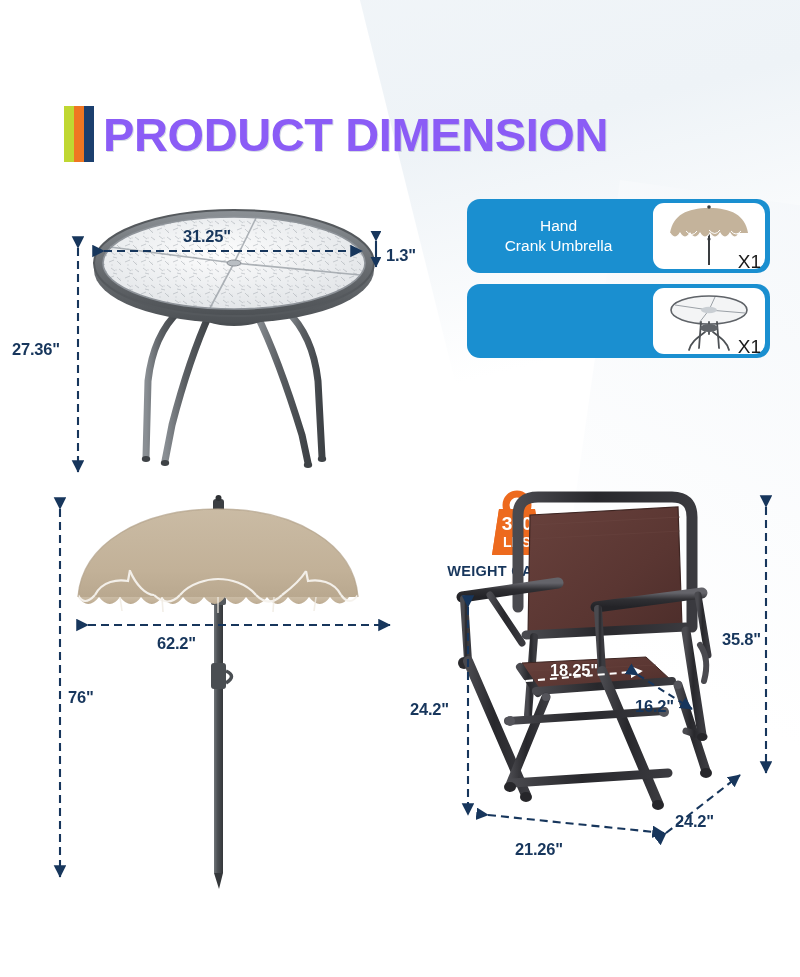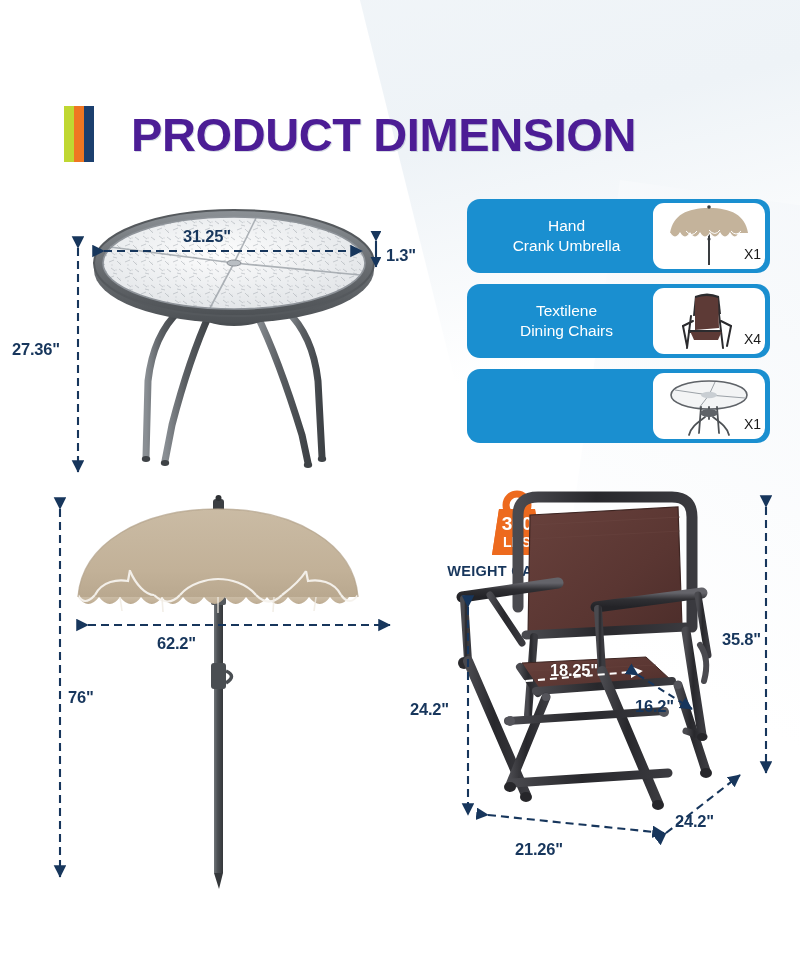--- a/index.html
+++ b/index.html
@@ -23,49 +23,48 @@
     background:linear-gradient(200deg,#f4f7fa 0%, #ffffff 70%);
     transform:rotate(8deg);transform-origin:0 0;pointer-events:none;
   }
 
   
   .title-row{position:absolute;left:64px;top:106px;display:flex;align-items:center;gap:0;}
   .bars{display:flex;height:56px;align-items:stretch;margin-right:9px;}
   .bar{width:10px;height:56px;}
   .title-text{
     font-size:47px;font-weight:bold;letter-spacing:-0.4px;
-    color:#4c1d95;line-height:1;white-space:nowrap;
+    color:#8b5cf6;line-height:1;white-space:nowrap;
     text-shadow:1px 1px 0 rgba(120,140,165,.30);
-    margin-left:28px;
   }
 
   
   .dim{
     position:absolute;color:#17365c;font-weight:bold;
     font-size:16.5px;white-space:nowrap;letter-spacing:-.2px;
   }
   .dim.white{color:#ffffff;text-shadow:0 0 2px rgba(0,0,0,.35);}
 
   
   .legend{position:absolute;left:467px;top:199px;width:303px;}
   .lg-card{
     position:relative;background:#1a8fd0;border-radius:13px;
     height:74px;margin-bottom:11px;display:flex;align-items:center;
   }
   .lg-label{
     color:#ffffff;font-size:15.5px;line-height:1.28;text-align:center;
-    width:175px;padding-left:12px;
+    width:175px;padding-left:4px;
   }
   .lg-thumb{
     position:absolute;right:5px;top:4px;width:112px;height:66px;
     background:#ffffff;border-radius:11px;overflow:hidden;
   }
   .lg-qty{
-    position:absolute;right:9px;bottom:12px;color:#1a1a1a;
-    font-size:14px;font-weight:400;line-height:1;
+    position:absolute;right:9px;bottom:2px;color:#1a1a1a;
+    font-size:19px;font-weight:400;line-height:1;
   }
 
   
   .wcap{position:absolute;left:452px;top:487px;width:130px;text-align:center;}
   .wcap-num{position:absolute;left:0;right:0;top:26px;color:#fff;font-size:19px;font-weight:bold;letter-spacing:-.4px;}
   .wcap-lbs{position:absolute;left:0;right:0;top:47px;color:#fff;font-size:14px;font-weight:bold;}
   .wcap-txt{position:absolute;left:-40px;width:210px;top:76px;text-align:center;color:#17365c;font-size:14.5px;font-weight:bold;letter-spacing:.3px;}
 
   svg{display:block;overflow:visible;}
 </style>
@@ -187,38 +186,20 @@
           <path d="M17 30 C 20 12, 34 5, 56 5 C 78 5, 92 12, 95 30 Z" fill="#c4b39b"></path>
           <path d="M17 30 q5 8 10 0 q5 8 10 0 q5 8 10 0 q5 8 10 0 q5 8 10 0 q5 8 10 0 q5 8 9 0" fill="#c4b39b" stroke="#ffffff" stroke-width="1.1"></path>
           <path d="M33 28 q6 7 11 0 M56 27 q6 7 11 0 M78 28 q5 6 10 0" stroke="#ffffff" stroke-width="1" fill="none"></path>
           <circle cx="56" cy="4" r="1.8" fill="#3a3d40"></circle>
           <circle cx="56" cy="36" r="1.6" fill="#3a3d40"></circle>
         </svg>
       </div>
       <div class="lg-qty">X1</div>
     </div>
 
-    <div class="lg-card">
-      <div class="lg-label" style="white-space:pre-line">Textilene
-Dining Chairs</div>
-      <div class="lg-thumb">
-        <svg width="112" height="66" viewBox="0 0 112 66">
-          <g stroke="#2b2b2e" stroke-width="2" fill="none" stroke-linecap="round">
-            <path d="M38 28 L34 60 M66 26 L70 60 M36 44 L68 44 M30 38 L40 33 M68 33 L78 38"></path>
-            <path d="M42 8 q12 -5 24 0 L68 26 L40 28 Z" fill="#2b2b2e" stroke="none"></path>
-          </g>
-          <path d="M42 10 q12 -4 23 0 L66 40 L42 42 Z" fill="#5d3a36"></path>
-          <path d="M37 43 L69 43 L65 52 L41 52 Z" fill="#5d3a36"></path>
-          <g stroke="#2b2b2e" stroke-width="2" fill="none" stroke-linecap="round">
-            <path d="M30 38 L34 58 M78 38 L74 58 M36 43 L68 43"></path>
-          </g>
-        </svg>
-      </div>
-      <div class="lg-qty">X4</div>
-    </div>
 
     <div class="lg-card">
       <div class="lg-thumb">
         <svg width="112" height="66" viewBox="0 0 112 66">
           <ellipse cx="56" cy="22" rx="38" ry="14" fill="#f3f4f5" stroke="#5f6368" stroke-width="1.6"></ellipse>
           <g stroke="#9aa0a6" stroke-width="1" fill="none">
             <path d="M56 22 L22 17 M56 22 L62 9 M56 22 L92 25 M56 22 L46 35"></path>
           </g>
           <ellipse cx="56" cy="22" rx="8" ry="3.2" fill="#c9ced3"></ellipse>
           <g stroke="#4d5155" stroke-width="1.8" fill="none" stroke-linecap="round">

